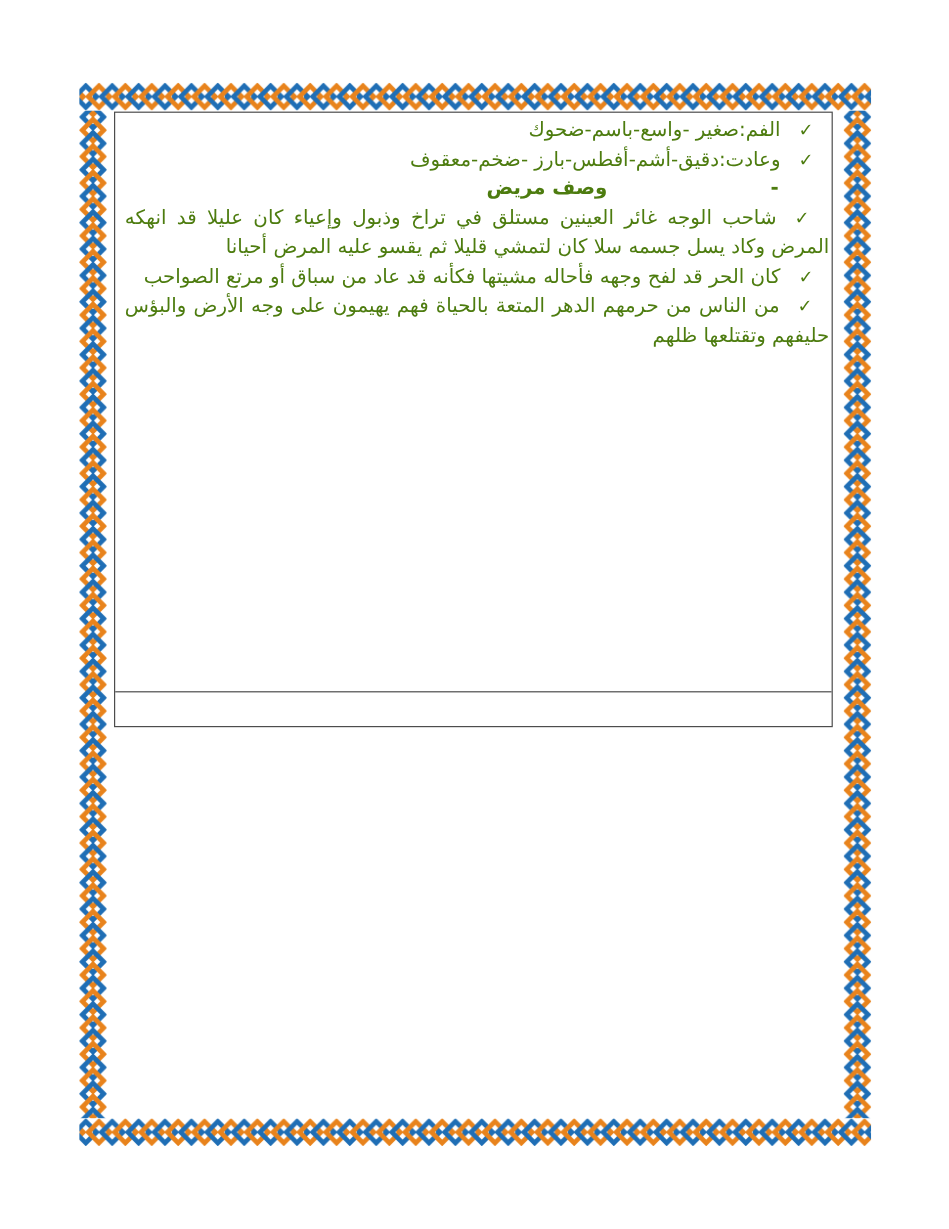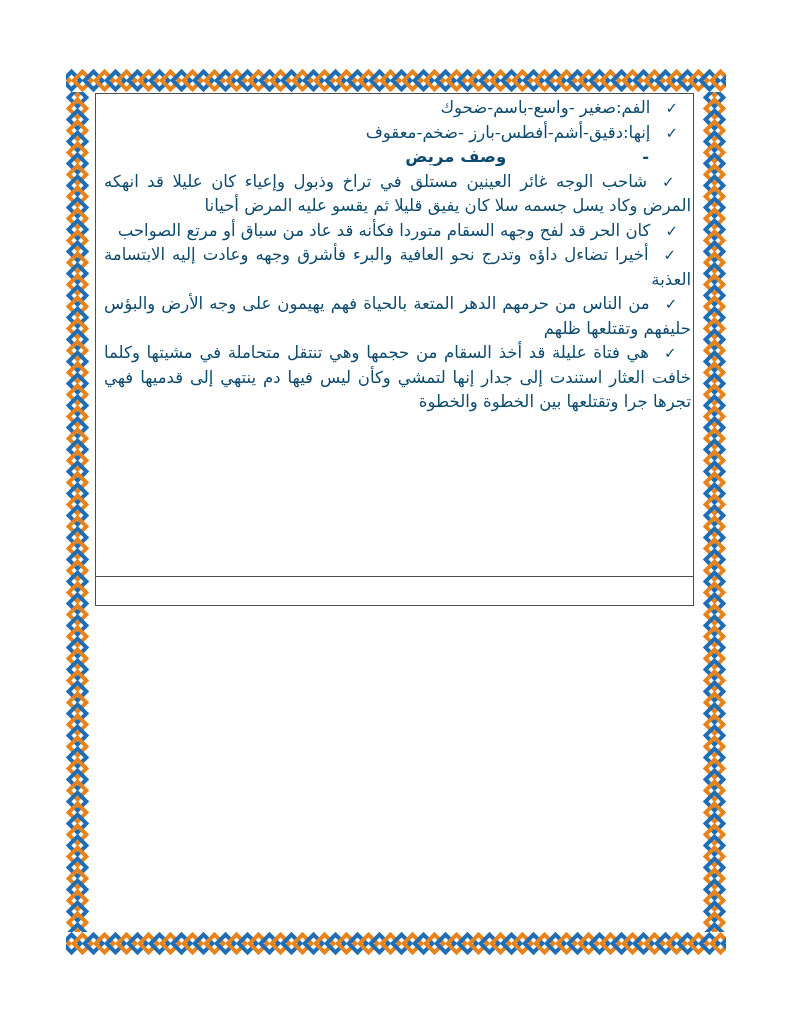--- a/index.html
+++ b/index.html
@@ -36,21 +36,21 @@
   
   .item {
     margin: 0;
     direction: rtl;
     unicode-bidi: embed;
     text-align: justify;
     text-align-last: right;
     text-indent: 13px;
     font-size: 16.5px;
     line-height: 24.5px;
-    color: #0c4a6e;
+    color: #4d7c0f;
   }
   .item .bullet { margin-left: 15px; white-space: pre; }
   .item.check .bullet { font-size: 15px; }
   .item.dash { text-indent: 42px; font-weight: bold; }
   .item.dash .bullet { margin-left: 136px; }
 </style>
 </head>
 <body>
 
 <div class="page">
@@ -92,24 +92,22 @@
   </div>
   <div class="strip strip-right">
     <svg width="23" height="840" xmlns="http://www.w3.org/2000/svg">
       <rect width="23" height="840" fill="url(#chainV)"></rect>
     </svg>
   </div>
 
   <div class="textbox">
     <div class="row-main" id="list">
         <p class="item check"><span class="bullet">✓</span><span class="txt">الفم:صغير  -واسع-باسم-ضحوك</span></p>
-        <p class="item check"><span class="bullet">✓</span><span class="txt">إنها:دقيق-أشم-أفطس-بارز -ضخم-معقوف</span></p>
+        <p class="item check"><span class="bullet">✓</span><span class="txt">وعادت:دقيق-أشم-أفطس-بارز -ضخم-معقوف</span></p>
         <p class="item dash"><span class="bullet">-</span><span class="txt">وصف مريض</span></p>
-        <p class="item check"><span class="bullet">✓</span><span class="txt">شاحب الوجه غائر العينين مستلق في تراخ وذبول وإعياء كان  عليلا قد انهكه المرض وكاد يسل جسمه سلا كان يفيق قليلا ثم يقسو عليه المرض أحيانا</span></p>
-        <p class="item check"><span class="bullet">✓</span><span class="txt">كان الحر قد لفح وجهه السقام متوردا فكأنه قد عاد من سباق أو مرتع الصواحب</span></p>
-        <p class="item check"><span class="bullet">✓</span><span class="txt">أخيرا تضاءل داؤه  وتدرج نحو العافية والبرء فأشرق وجهه وعادت إليه الابتسامة العذبة</span></p>
+        <p class="item check"><span class="bullet">✓</span><span class="txt">شاحب الوجه غائر العينين مستلق في تراخ وذبول وإعياء كان  عليلا قد انهكه المرض وكاد يسل جسمه سلا كان لتمشي قليلا ثم يقسو عليه المرض أحيانا</span></p>
+        <p class="item check"><span class="bullet">✓</span><span class="txt">كان الحر قد لفح وجهه فأحاله مشيتها فكأنه قد عاد من سباق أو مرتع الصواحب</span></p>
         <p class="item check"><span class="bullet">✓</span><span class="txt">من الناس من حرمهم الدهر المتعة بالحياة فهم يهيمون على وجه الأرض والبؤس حليفهم وتقتلعها ظلهم</span></p>
-        <p class="item check"><span class="bullet">✓</span><span class="txt">هي فتاة عليلة قد أخذ السقام من حجمها وهي تنتقل متحاملة في مشيتها وكلما خافت العثار استندت إلى جدار إنها لتمشي وكأن ليس فيها دم ينتهي إلى قدميها فهي تجرها جرا وتقتلعها بين الخطوة والخطوة</span></p>
       </div>
     <div class="row-empty"></div>
   </div>
 
 </div>
 
 </body></html>

